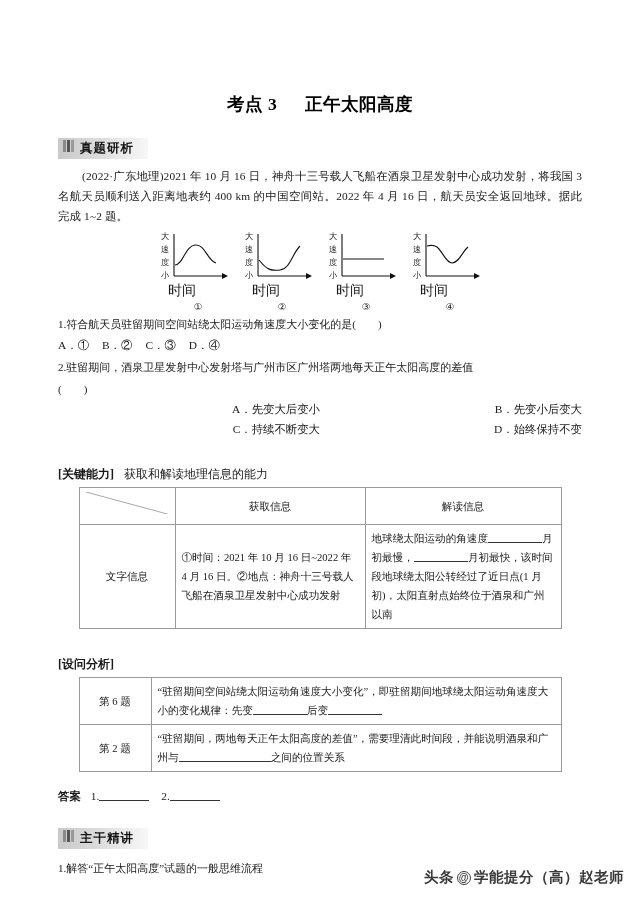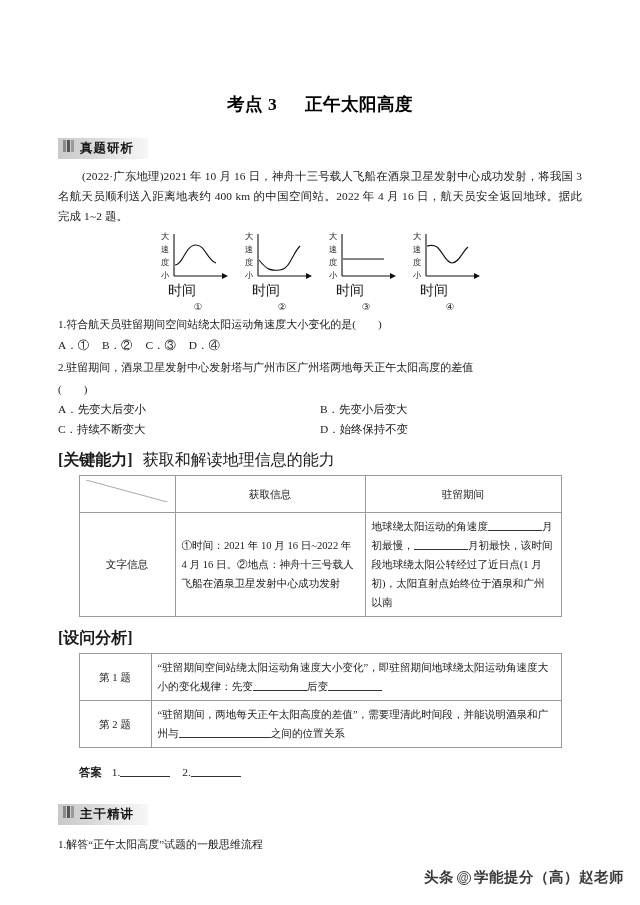--- a/index.html
+++ b/index.html
@@ -112,27 +112,28 @@
     line-height: 20px;
     margin: 2px 0 0 0;
     text-align: justify;
   }
   .opts-inline { font-size: 11.4px; line-height: 20px; margin-top: 1px; }
   .opts-inline span.op { display: inline-block; margin-right: 13px; }
   .opts-2col {
     display: flex;
     font-size: 11.4px;
     line-height: 20px;
+    text-align: right;
   }
   .opts-2col > div { width: 50%; }
 
   
   .brk {
-    font-size: 16px;
-    margin: 11px 0 4px 0;
+    font-size: 12px;
+    margin: 27px 0 4px 0;
   }
   .brk b { font-weight: bold; }
   .brk .desc { margin-left: 10px; font-weight: normal; }
 
   
   table.t {
     border-collapse: collapse;
     width: 482px;
     margin: 0 auto;
     table-layout: fixed;
@@ -149,21 +150,21 @@
   td.ctr { text-align: center; }
   .blank { display: inline-block; border-bottom: 1px solid #333; width: 54px; height: 11px; vertical-align: -1px; }
   .blank.w2 { width: 92px; }
 
   
   .answer-line {
     font-size: 11.4px;
     margin-top: 14px;
     line-height: 20px;
   }
-  .answer-line .lab { font-weight: bold; margin-right: 10px; margin-left: 21px; }
+  .answer-line .lab { font-weight: bold; margin-right: 10px; }
   .answer-line .ablank { display: inline-block; border-bottom: 1px solid #333; width: 50px; height: 11px; vertical-align: -1px; }
   .answer-line .g { display: inline-block; width: 12px; }
 
   
   .watermark {
     position: absolute;
     right: 16px;
     bottom: 18px;
     font-size: 14.5px;
     font-weight: bold;
@@ -321,21 +322,21 @@
         <col style="width:196px">
       </colgroup>
     <tbody>
         <tr>
       <th class="diag">
         <svg viewBox="0 0 96 26" preserveAspectRatio="none">
           <line x1="0" y1="0" x2="96" y2="26" stroke="#9a9a9a" stroke-width="1"></line>
         </svg>
       </th>
       <th>获取信息</th>
-      <th>驻留期间</th>
+      <th>解读信息</th>
     </tr>
     <tr>
       <td class="ctr">文字信息</td>
       <td>①时间：2021 年 10 月 16 日~2022 年 4 月 16 日。②地点：神舟十三号载人飞船在酒泉卫星发射中心成功发射</td>
       <td><span>地球绕太阳运动的角速度</span><span class="blank"></span><span>月初最慢，</span><span class="blank"></span><span>月初最快，该时间段地球绕太阳公转经过了近日点(1 月初)，太阳直射点始终位于酒泉和广州以南</span></td>
     </tr>
   </tbody>
     </table>
 
   
@@ -343,21 +344,21 @@
     <b>[设问分析]</b>
   </div>
 
   <table class="t">
     <colgroup>
         <col style="width:72px">
         <col style="width:410px">
       </colgroup>
     <tbody>
         <tr>
-      <td class="ctr">第 1 题</td>
+      <td class="ctr">第 6 题</td>
       <td><span>“驻留期间空间站绕太阳运动角速度大小变化”，即驻留期间地球绕太阳运动角速度大小的变化规律：先变</span><span class="blank"></span><span>后变</span><span class="blank"></span></td>
     </tr>
     <tr>
       <td class="ctr">第 2 题</td>
       <td><span>“驻留期间，两地每天正午太阳高度的差值”，需要理清此时间段，并能说明酒泉和广州与</span><span class="blank w2"></span><span>之间的位置关系</span></td>
     </tr>
   </tbody>
     </table>
 
   

